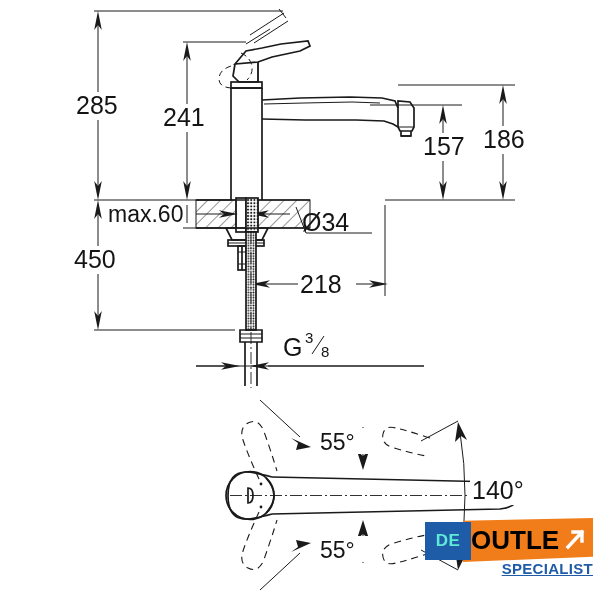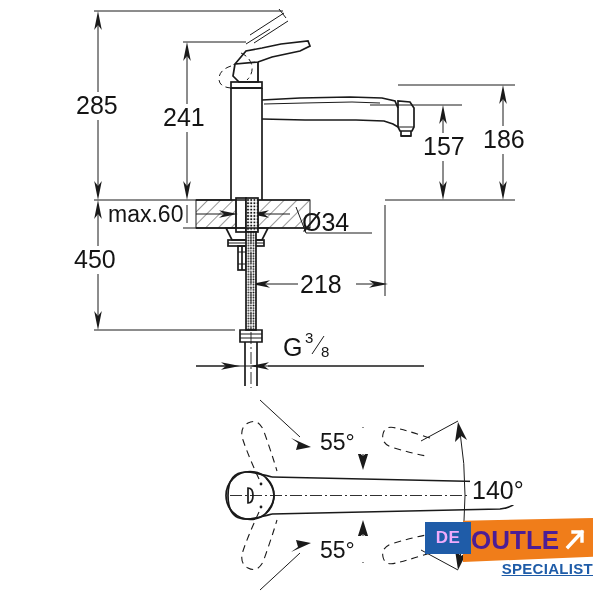--- a/index.html
+++ b/index.html
@@ -14,26 +14,26 @@
   .gsup{font-family:"Liberation Sans",sans-serif;font-size:15px;fill:#141414;}
   .ln{stroke:#1a1a1a;fill:none;}
   .thin{stroke-width:1;}
   .thick{stroke-width:1.7;}
   .dash{stroke:#1a1a1a;stroke-width:1.1;fill:none;stroke-dasharray:7 5;}
   .dashfine{stroke:#1a1a1a;stroke-width:1;fill:none;stroke-dasharray:6 4;}
   .ctr{stroke:#1a1a1a;stroke-width:0.9;fill:none;stroke-dasharray:12 3 2 3;}
   .filled{fill:#1a1a1a;}
   
   #logo{position:absolute;left:425px;top:518px;width:168px;height:62px;}
-  .logo-de{position:absolute;left:0px;top:4px;width:46px;height:32px;
-           background:#1F5CA8;color:#f0abfc;font-weight:bold;font-size:17px;
+  .logo-de{position:absolute;left:0px;top:4px;width:46px;height:38px;
+           background:#1F5CA8;color:#5eead4;font-weight:bold;font-size:17px;
            display:flex;align-items:center;justify-content:center;
            letter-spacing:0.5px;font-family:"Liberation Sans",sans-serif;}
   .logo-outlet{position:absolute;left:38px;top:0px;width:130px;height:44px;
-      background:#F07D1A;color:#4c1d95;font-weight:bold;font-size:26px;
+      background:#F07D1A;color:#000000;font-weight:bold;font-size:26px;
       display:flex;align-items:center;padding-left:8px;box-sizing:border-box;
       letter-spacing:0px;font-family:"Liberation Sans",sans-serif;
       clip-path:polygon(0% 6%,100% 0%,100% 88%,0% 100%);}
   .logo-arrow{position:absolute;left:140px;top:8px;width:22px;height:24px;}
   .logo-spec{position:absolute;left:70px;top:42px;width:98px;
       color:#1F5CA8;font-weight:bold;font-size:15px;text-align:right;
       letter-spacing:0.3px;font-family:"Liberation Sans",sans-serif;text-decoration:underline;}
 </style>
 </head>
 <body>

